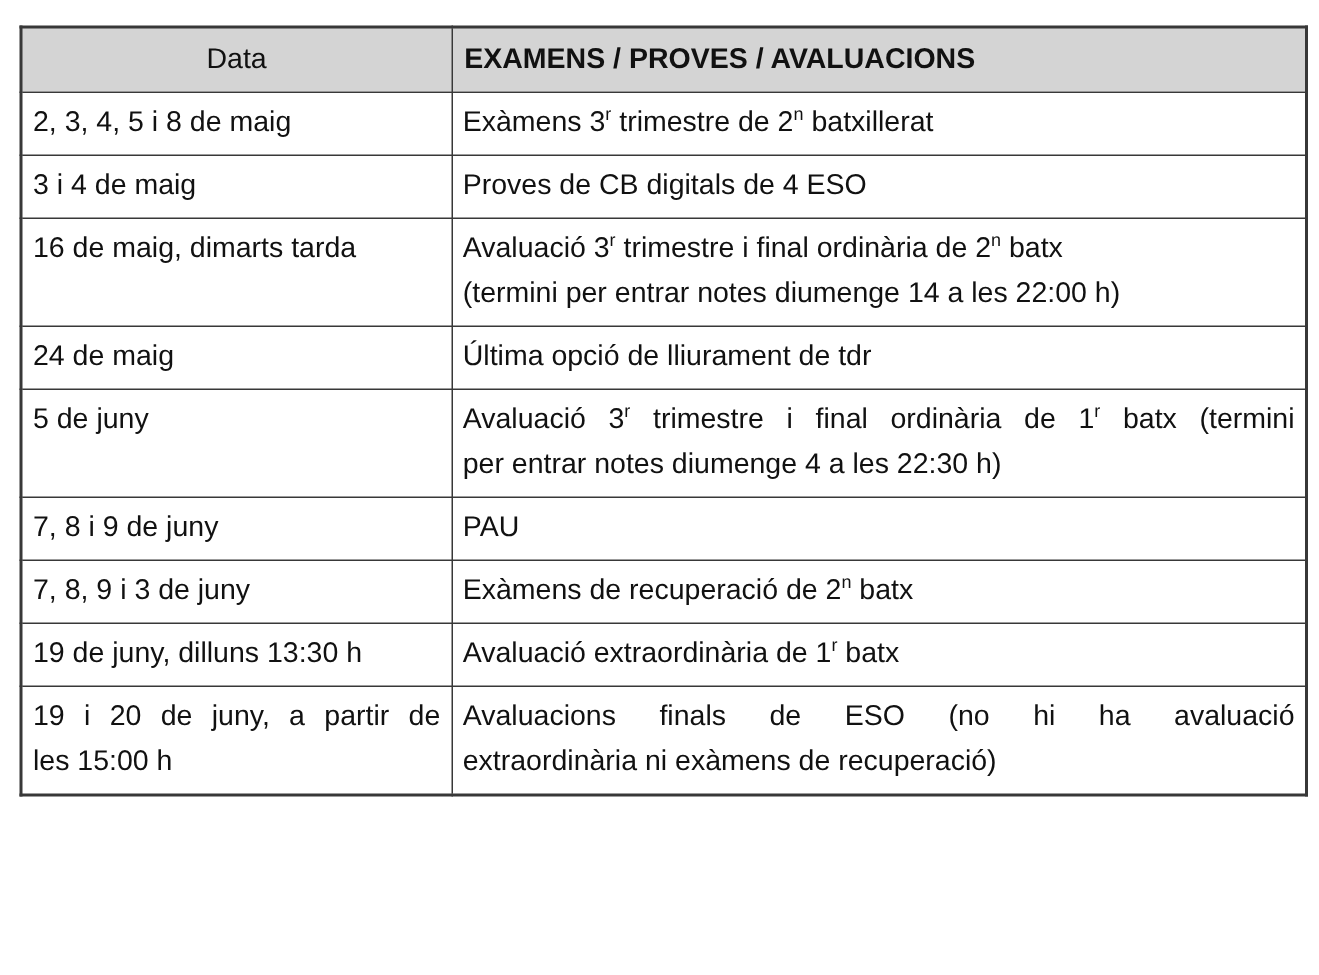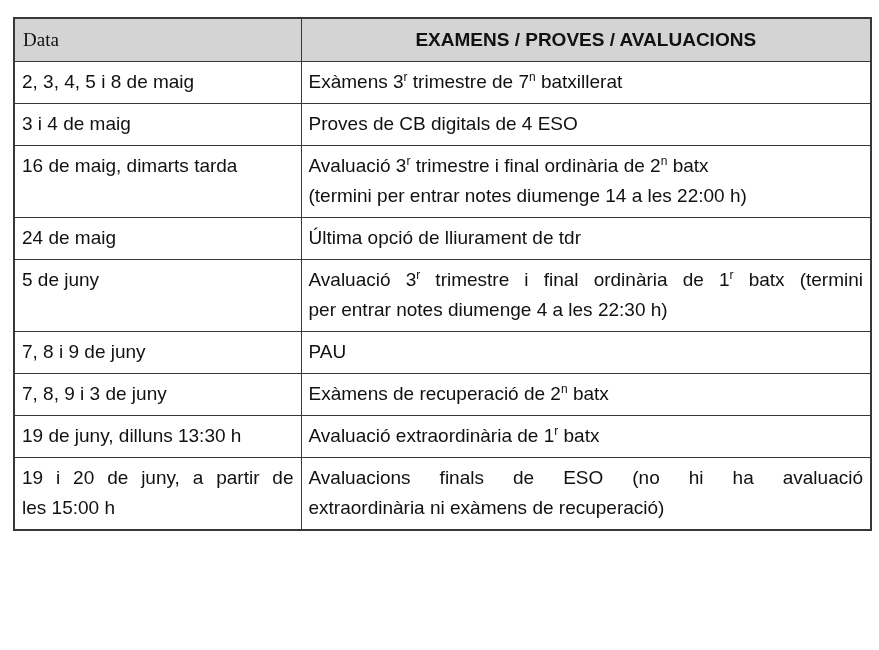--- a/index.html
+++ b/index.html
@@ -31,22 +31,22 @@
   th, td {
     border: 1px solid var(--border-color);
   }
   th {
     height: 43px;
     background: var(--header-bg);
     font-size: 19px;
     padding: 0 8px;
     vertical-align: middle;
   }
-  .th-data   { text-align: left; font-weight: 400; font-family: Liberation Serif, serif; }
-  .th-events { text-align: center;   font-weight: 700; }
+  .th-data   { text-align: center; font-weight: 400; }
+  .th-events { text-align: left;   font-weight: 700; }
   td {
     vertical-align: top;
     padding: 5px 7px 6px 7px;
     font-size: 19px;
     line-height: 30px;
     background: #ffffff;
   }
   .line { min-height: 30px; }
   .line.stretch {
     text-align: justify;
@@ -72,21 +72,21 @@
         <th class="th-data">Data</th>
         <th class="th-events">EXAMENS / PROVES / AVALUACIONS</th>
       </tr>
     </thead>
     <tbody>
         <tr>
           <td>
             <div class="line"><span>2, 3, 4, 5 i 8 de maig</span></div>
           </td>
           <td>
-            <div class="line"><span>Exàmens 3</span><sup>r</sup><span> trimestre de 7</span><sup>n</sup><span> batxillerat</span></div>
+            <div class="line"><span>Exàmens 3</span><sup>r</sup><span> trimestre de 2</span><sup>n</sup><span> batxillerat</span></div>
           </td>
         </tr>
         <tr>
           <td>
             <div class="line"><span>3 i 4 de maig</span></div>
           </td>
           <td>
             <div class="line"><span>Proves de CB digitals de 4 ESO</span></div>
           </td>
         </tr>

